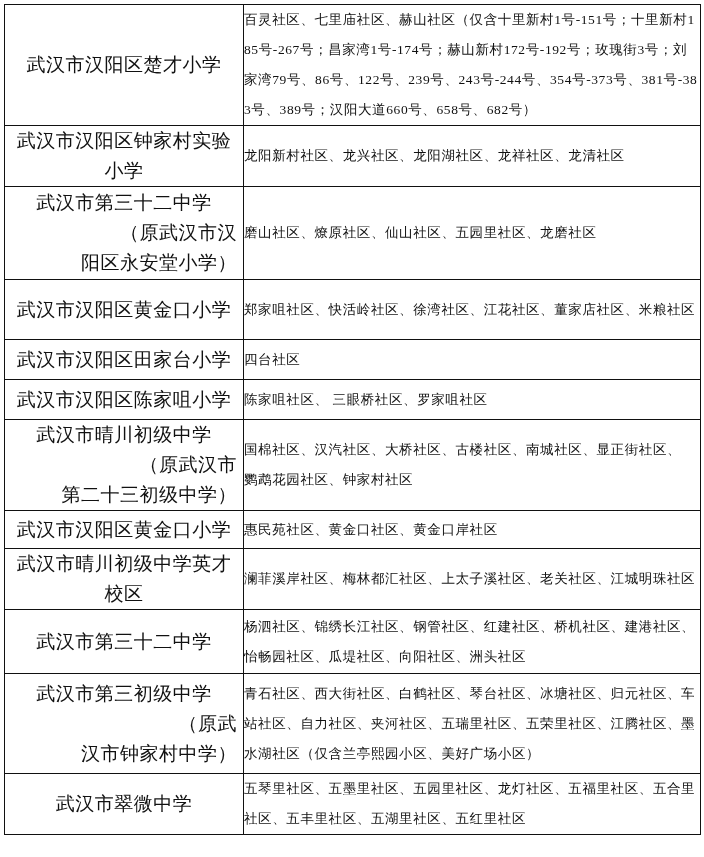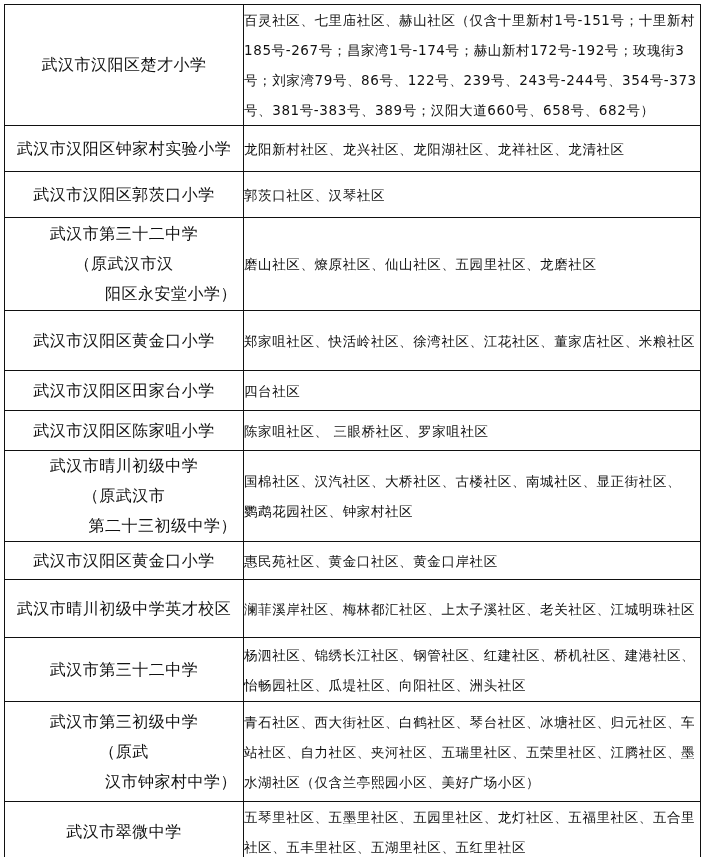--- a/index.html
+++ b/index.html
@@ -1,26 +1,26 @@
 <!DOCTYPE html>
 <html><head>
 <meta charset="utf-8">
 <style>
   html, body { margin: 0; padding: 0; background: #ffffff; }
   body { width: 704px; height: 857px; overflow: hidden; position: relative;
          font-family: "DejaVu Sans", "Liberation Sans", sans-serif; color: #111; }
   table.alloc { position: absolute; left: 4px; top: 4px; border-collapse: collapse;
                 width: 697px; table-layout: fixed; }
   table.alloc td { border: 1.5px solid #111; vertical-align: middle; padding: 0; }
-  td.school { width: 238px; font-size: 16px; font-family: Liberation Serif, serif; }
+  td.school { width: 238px; font-size: 19px; font-family: Liberation Serif, serif; }
   td.school .inner { padding: 0 6px; }
   td.school .main { text-align: center; line-height: 30px; letter-spacing: 0.5px; }
-  td.school .note { text-align: center; line-height: 30px; letter-spacing: 0.5px; }
+  td.school .note { text-align: right; line-height: 30px; letter-spacing: 0.5px; }
   td.school .note2 { text-align: right; line-height: 30px; padding-left: 44px; letter-spacing: 0.5px; }
-  td.area { font-size: 13.5px; line-height: 30px; padding: 0 2px 0 2px; letter-spacing: 0.6px; word-break: break-all; }
+  td.area { font-size: 13.5px; line-height: 30px; padding: 0 2px 0 2px; letter-spacing: 0.6px; word-break: break-all; font-family: Liberation Serif, serif; }
 </style>
 </head>
 <body>
 
 <table class="alloc">
   <tbody>
     <tr style="height:121px">
       <td class="school">
         <div class="inner">
             <div class="main">武汉市汉阳区楚才小学</div>
@@ -28,28 +28,20 @@
       </td>
       <td class="area">百灵社区、七里庙社区、赫山社区（仅含十里新村1号-151号；十里新村185号-267号；昌家湾1号-174号；赫山新村172号-192号；玫瑰街3号；刘家湾79号、86号、122号、239号、243号-244号、354号-373号、381号-383号、389号；汉阳大道660号、658号、682号）</td>
     </tr>
     <tr style="height:46px">
       <td class="school">
         <div class="inner">
             <div class="main">武汉市汉阳区钟家村实验小学</div>
           </div>
       </td>
       <td class="area">龙阳新村社区、龙兴社区、龙阳湖社区、龙祥社区、龙清社区</td>
-    </tr>
-    <tr style="height:46px">
-      <td class="school">
-        <div class="inner">
-            <div class="main">武汉市汉阳区郭茨口小学</div>
-          </div>
-      </td>
-      <td class="area">郭茨口社区、汉琴社区</td>
     </tr>
     <tr style="height:93px">
       <td class="school">
         <div class="inner">
           <div class="main">武汉市第三十二中学</div>
           <div class="note">（原武汉市汉</div>
           <div class="note2">阳区永安堂小学）</div>
         </div>
       </td>
       <td class="area">磨山社区、燎原社区、仙山社区、五园里社区、龙磨社区</td>

